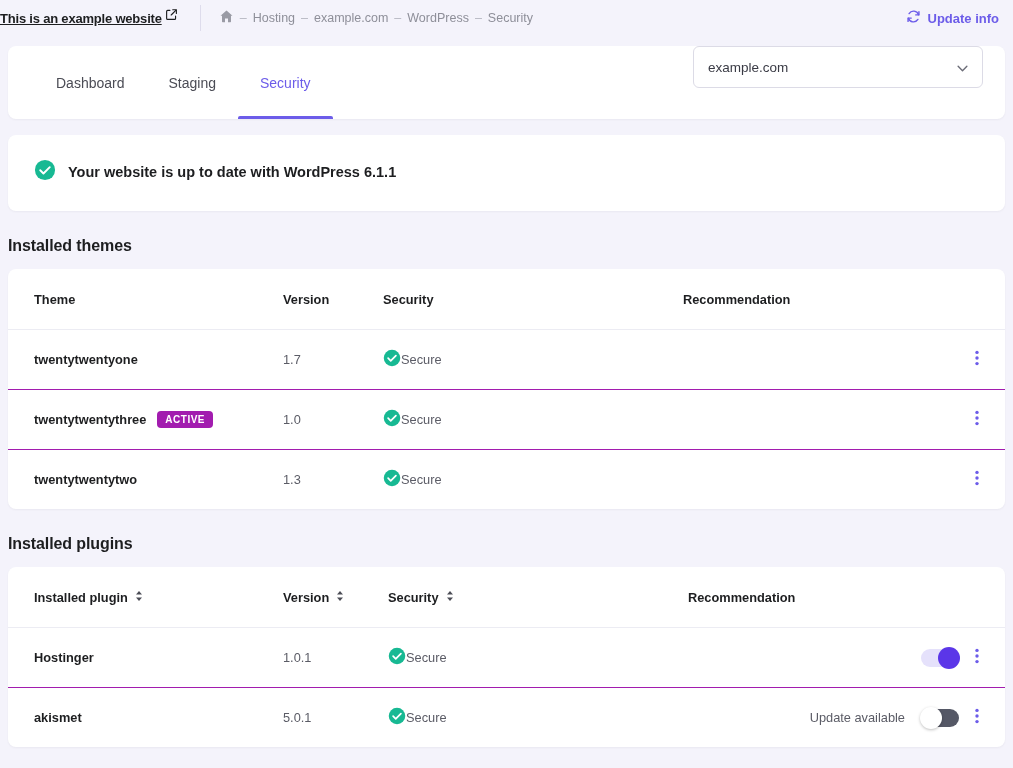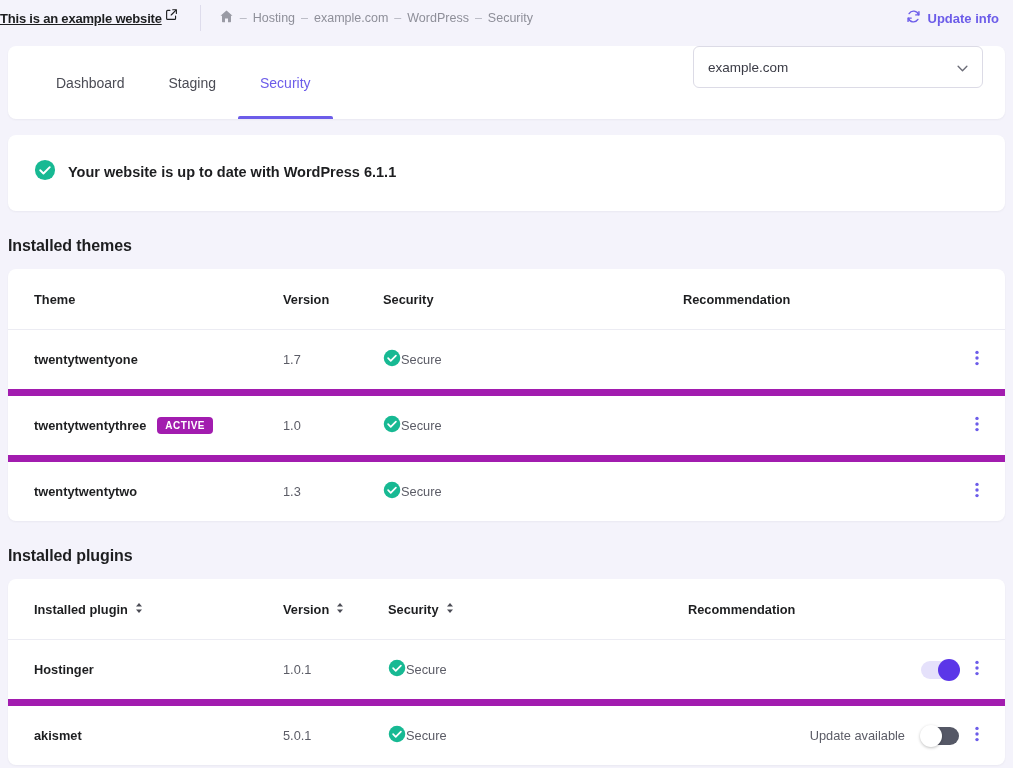--- a/index.html
+++ b/index.html
@@ -169,21 +169,21 @@
     font-weight: bold;
     color: #1d1e20;
     padding: 23px 0 22px 0;
     border-bottom: 1px solid #ececf3;
   }
   thead th .th-inner { display: flex; align-items: center; gap: 7px; }
   tbody td {
     font-size: 12.8px;
     color: #5b5c66;
     padding: 19px 0;
-    border-bottom: 7px solid #a21caf;
+    border-bottom: 1px solid #a21caf;
     vertical-align: middle;
   }
   tbody tr:last-child td { border-bottom: none; }
 
   .col-pad-l { padding-left: 26px !important; }
   .col-pad-r { padding-right: 26px !important; }
 
   .name-cell {
     font-weight: bold;
     color: #1d1e20;

